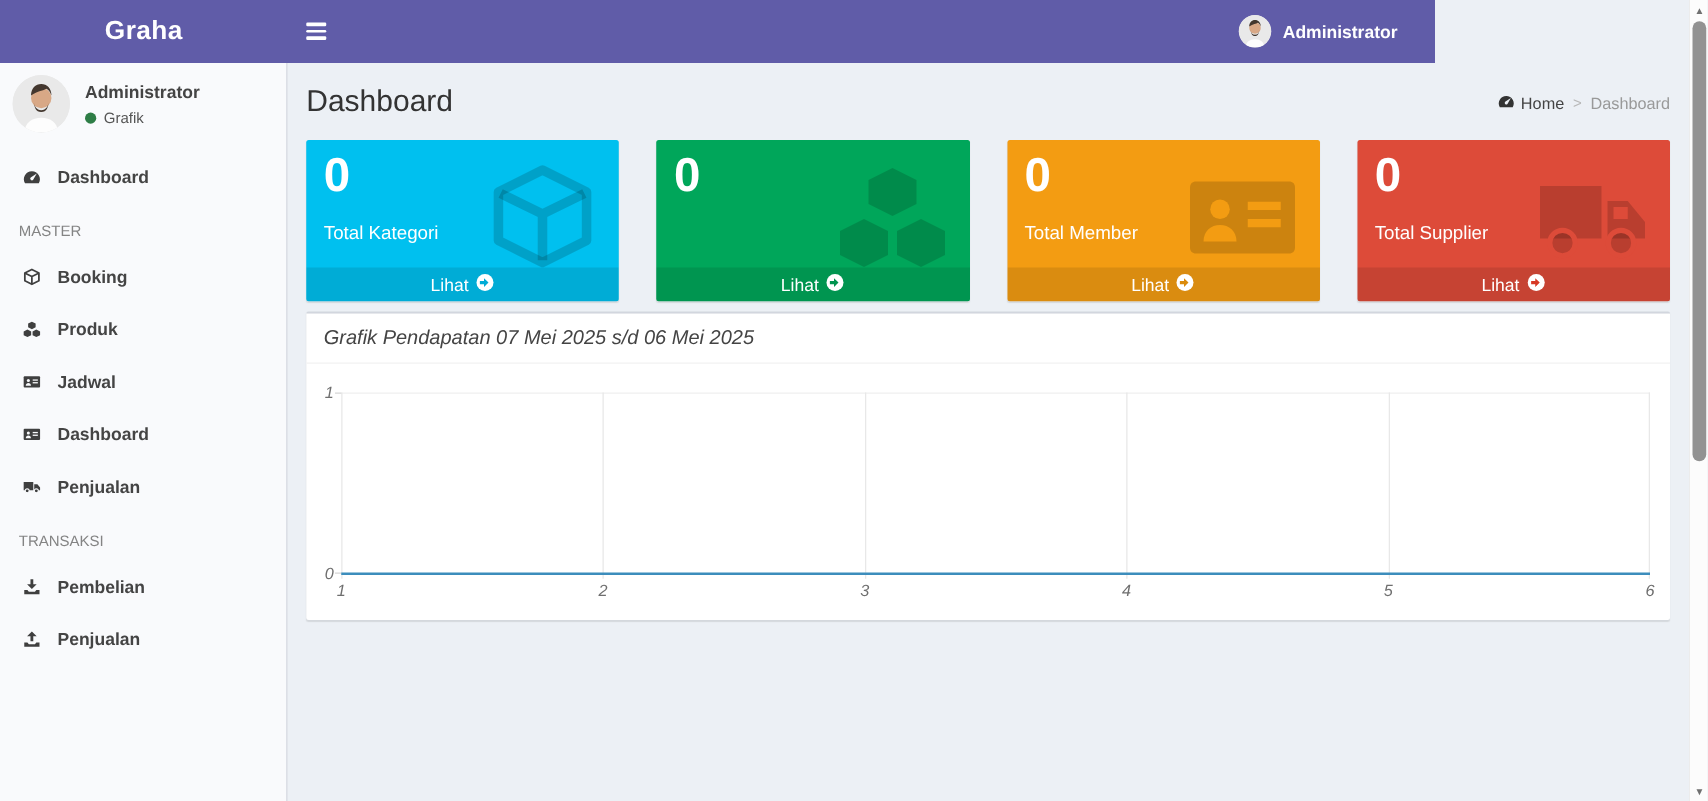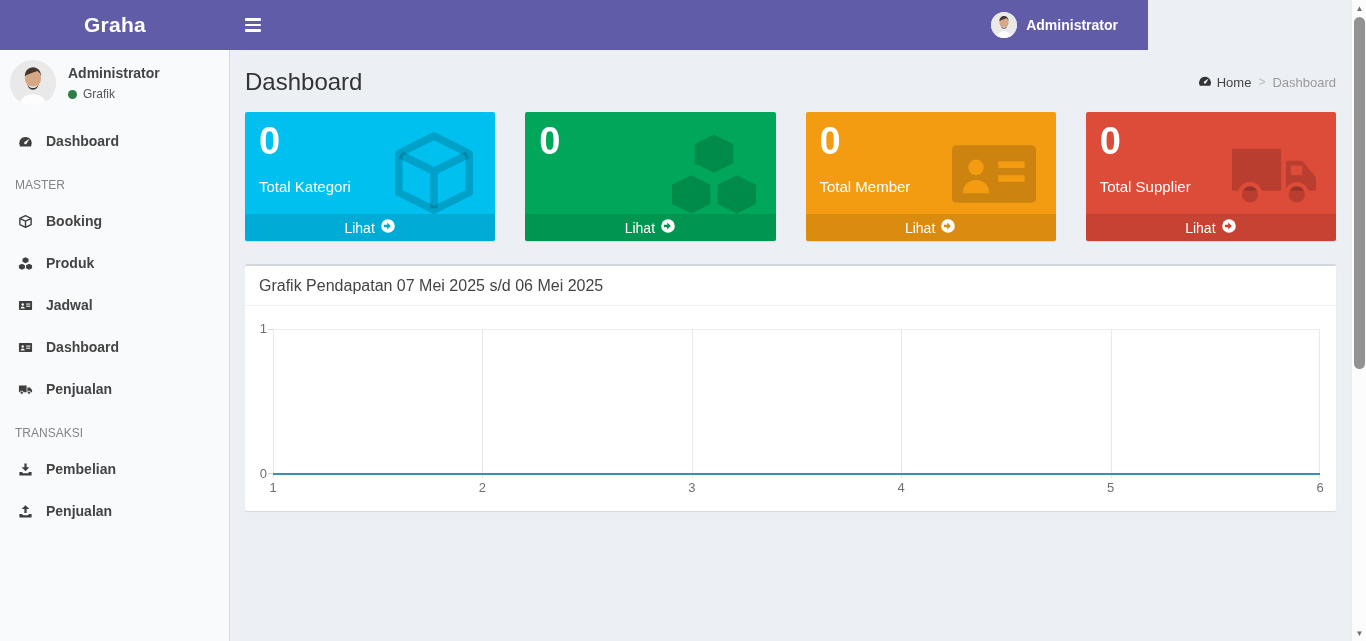--- a/index.html
+++ b/index.html
@@ -59,22 +59,22 @@
   .small-box .big-icon { position:absolute; right:14px; top:14px; z-index:0; }
   .small-box-footer { margin-top:auto; position:relative; z-index:1; background:rgba(0,0,0,.1);
     color:#fff; text-align:center; font-size:14px; padding:4px 0; text-decoration:none;
     display:flex; align-items:center; justify-content:center; gap:5px; }
   .bg-aqua  .arrow { fill:#00acd6; }
   .bg-green .arrow { fill:#00934f; }
   .bg-yellow .arrow{ fill:#db8b0b; }
   .bg-red   .arrow { fill:#d73925; }
 
   
-  .box { background:#fff; border-top:2px solid #d2d6de; border-radius:2px; margin-top:23px;
-    box-shadow:0 1px 1px rgba(0,0,0,.1); }
+  .box { background:#fff; border-top:2px solid #d2d6de; border-radius:2px; margin-top:8px;
+    box-shadow:0 1px 1px rgba(0,0,0,.1);font-style:italic; }
   .box-header { height:40px; padding:11px 14px; border-bottom:1px solid #f2f2f2;
     font-size:16px; color:#444; }
   .box-body { position:relative; height:205px; }
   .plot { position:absolute; left:28px; right:16px; top:23px; height:145px; }
   .vgrid { position:absolute; top:0; bottom:-4px; width:1px; background:#e8e8e8; }
   .hgrid { position:absolute; left:0; right:0; top:0; height:1px; background:#f0f0f0; }
   .ytickmark { position:absolute; left:-5px; width:5px; height:1px; background:#d6d6d6; }
   .series-line { position:absolute; left:0; right:0; bottom:-1px; height:2px; background:#3c8dbc; z-index:2; }
   .ylab { position:absolute; left:2px; width:20px; text-align:right; font-size:13px; color:#6f6f6f; }
   .xlabels { position:absolute; left:28px; right:16px; top:174px; height:16px; }

